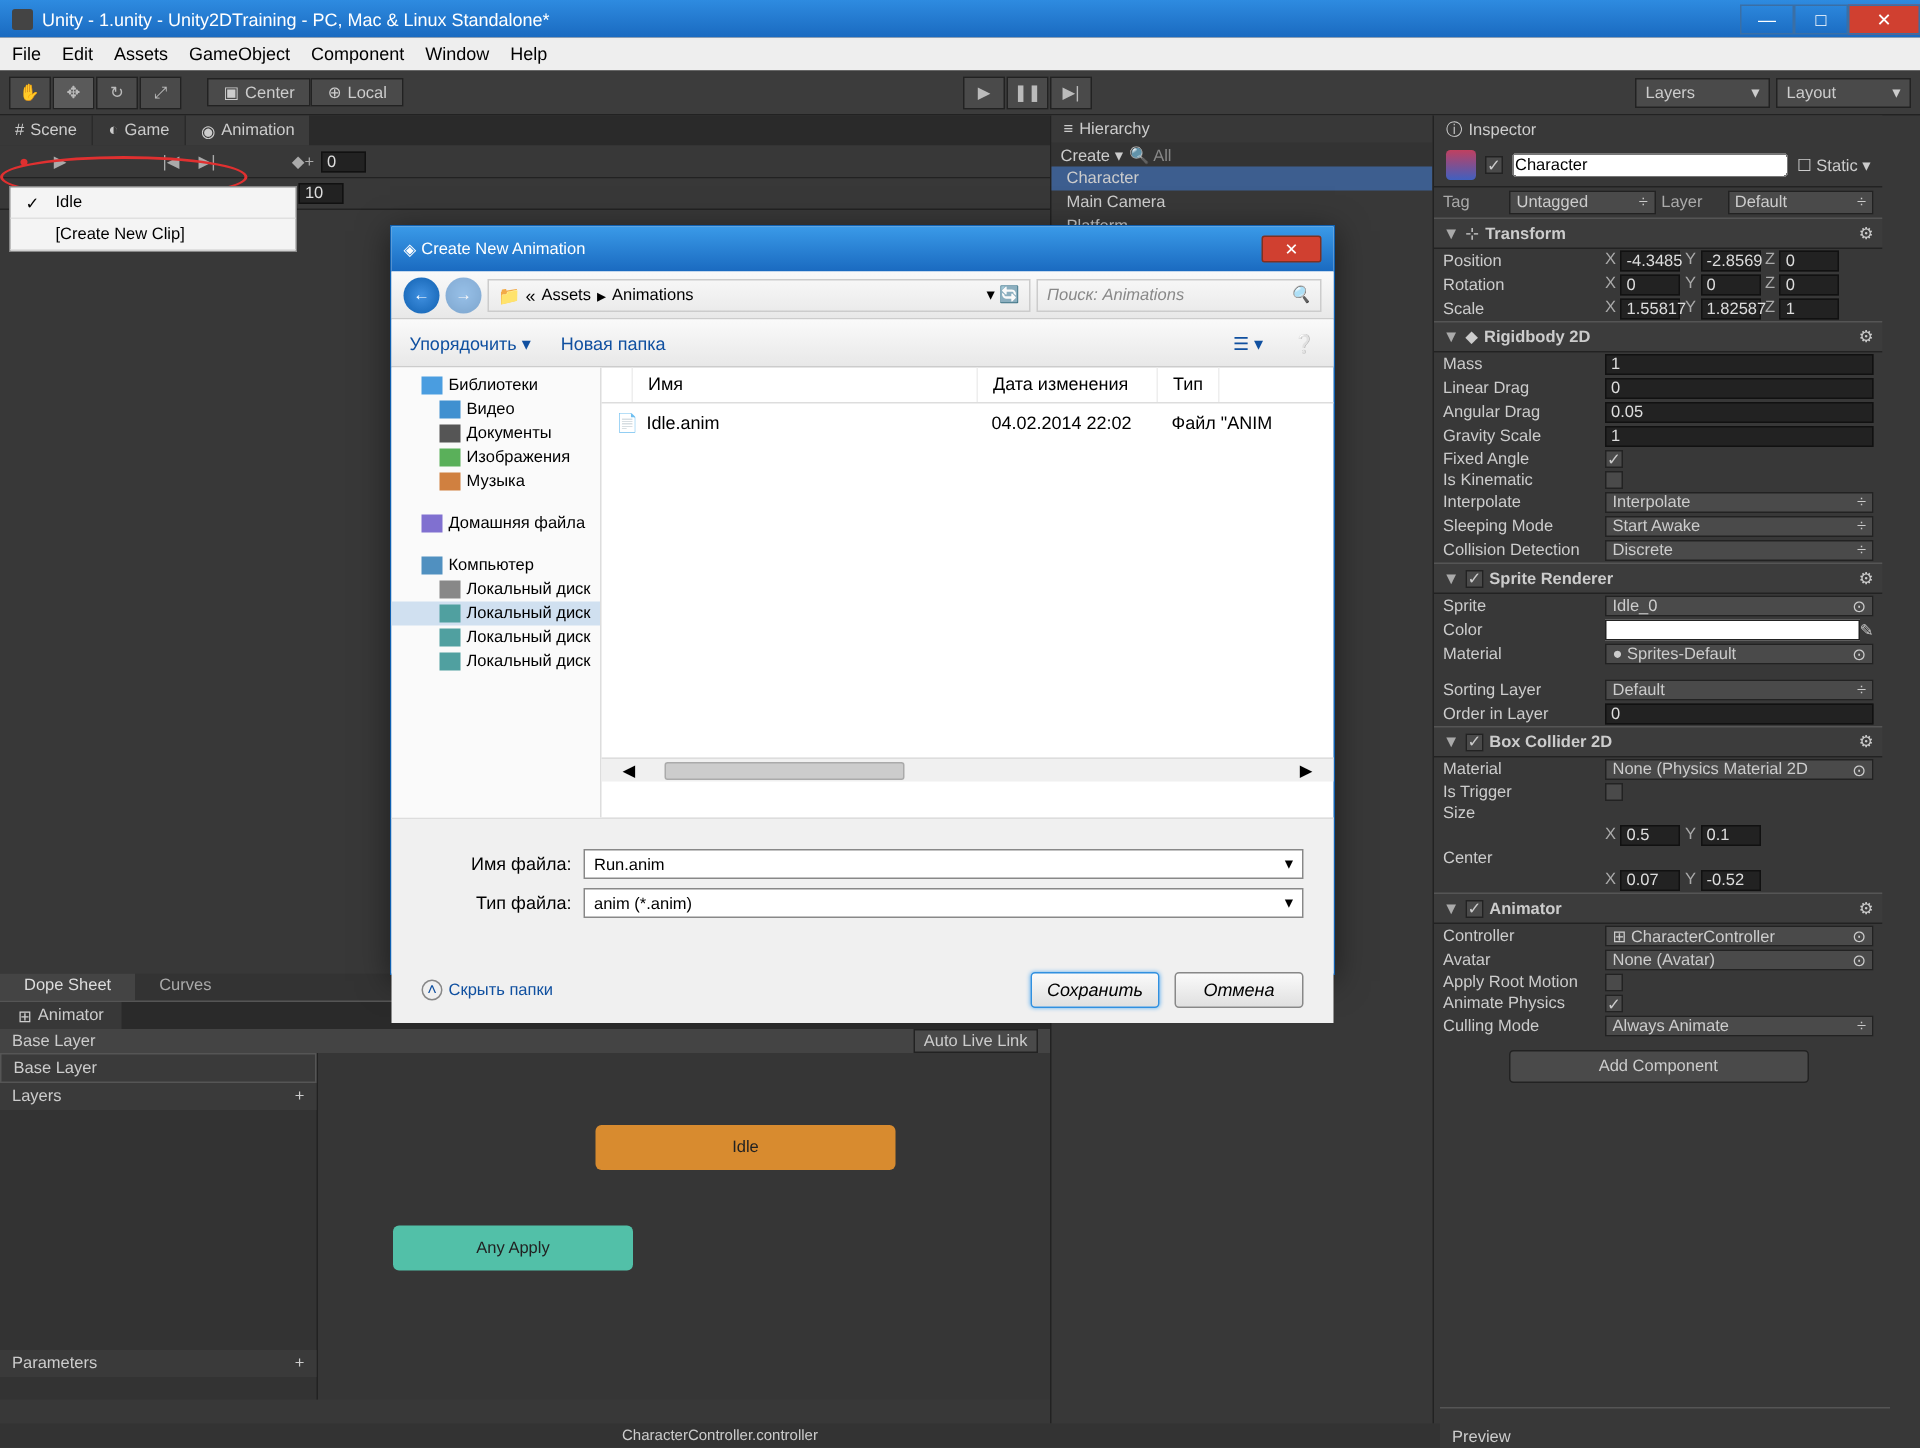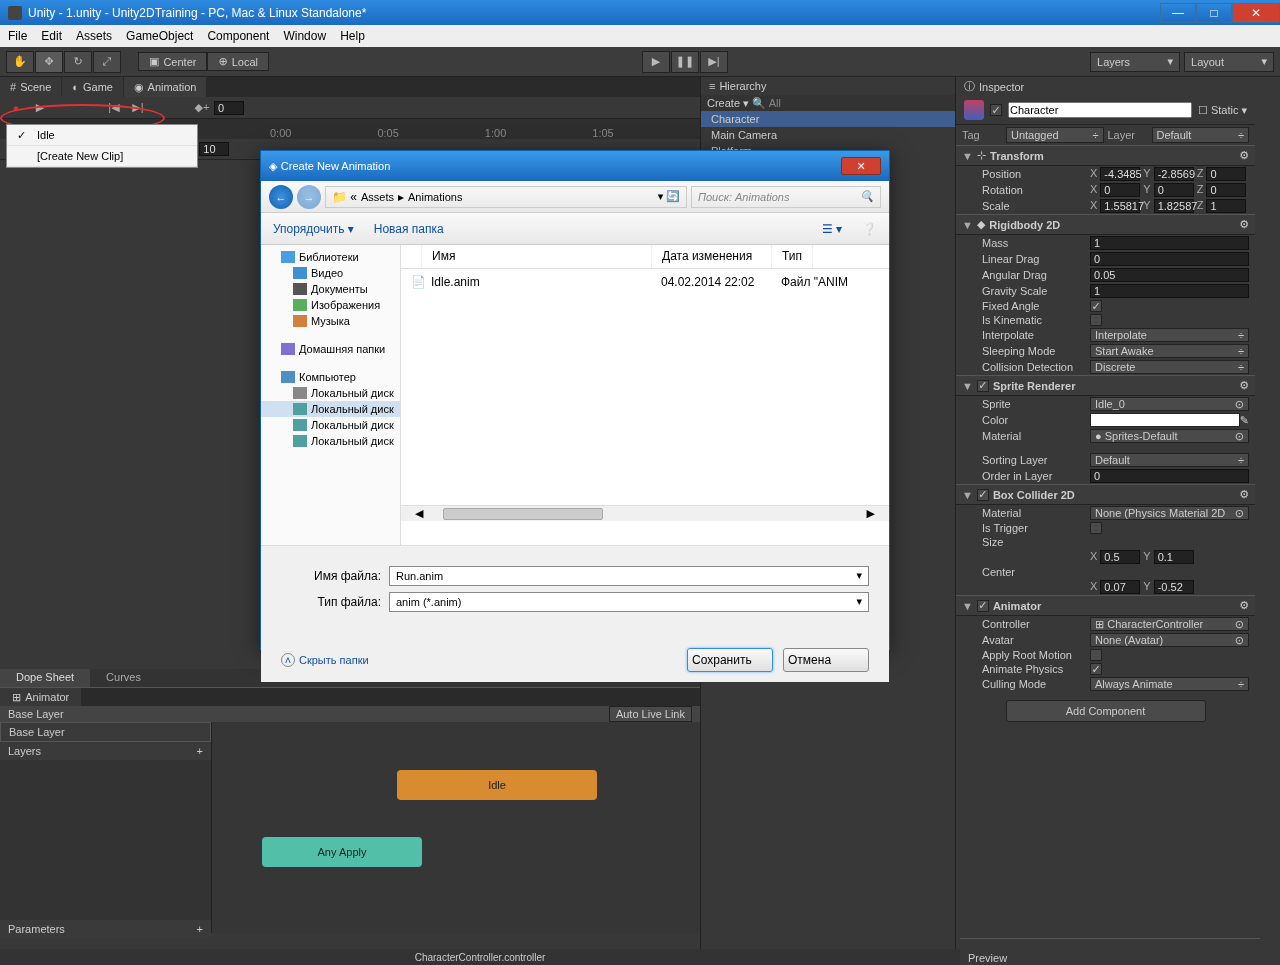--- a/index.html
+++ b/index.html
@@ -88,21 +88,21 @@
 .insp-hdr { padding: 2px 8px; background: #383838; display: flex; align-items: center; gap: 4px; }
 .insp-obj { padding: 4px 8px; display: flex; align-items: center; gap: 6px; border-bottom: 1px solid #222; }
 .insp-obj .cube { width: 20px; height: 20px; background: linear-gradient(#c04060, #4060c0); border-radius: 3px; }
 .insp-row { display: flex; padding: 2px 6px; align-items: center; gap: 4px; }
 .insp-label { color: #aaa; width: 40px; }
 .insp-dd { flex: 1; background: #4a4a4a; border: 1px solid #222; padding: 1px 4px; color: #ccc; font-size: 10px; display: flex; justify-content: space-between; }
 .comp-hdr { background: #3c3c3c; padding: 3px 6px; border-top: 1px solid #555; border-bottom: 1px solid #222; display: flex; align-items: center; gap: 4px; }
 .comp-hdr .tri { color: #aaa; }
 .comp-hdr .name { font-weight: bold; }
 .comp-hdr .gear { margin-left: auto; }
-.field-row { display: flex; padding: 1px 6px; align-items: center; margin-left: 20px; }
+.field-row { display: flex; padding: 1px 6px; align-items: center; }
 .field-row .flabel { width: 108px; color: #ccc; font-size: 11px; }
 .field-row .fval { flex: 1; display: flex; gap: 4px; }
 .field-row input[type="text"], .tinyval { background: #222; border: 1px solid #111; color: #ddd; padding: 0 3px; font-size: 11px; height: 14px; }
 .xyz { display: flex; gap: 3px; flex: 1; }
 .xyz .lbl { color: #aaa; }
 .xyz .tinyval { width: 40px; }
 .fval-dd { flex: 1; background: #4a4a4a; border: 1px solid #222; padding: 0 4px; color: #ccc; font-size: 10px; height: 14px; display: flex; align-items: center; justify-content: space-between; }
 .fval input[type="text"] { width: 100%; }
 .checkbox-v { width: 12px; height: 12px; border: 1px solid #222; background: #4a4a4a; display: flex; align-items: center; justify-content: center; }
 .color-swatch { flex: 1; height: 14px; background: #fff; border: 1px solid #222; }
@@ -134,21 +134,21 @@
 .dlg-list-row div { padding: 2px 10px; font-size: 12px; }
 .dlg-scrollh { height: 16px; background: #f0f0f0; border-top: 1px solid #ddd; display: flex; align-items: center; padding: 0 14px; }
 .dlg-scrollh .thumb { width: 160px; height: 12px; background: #ccc; border: 1px solid #aaa; border-radius: 2px; margin-left: 20px; }
 .dlg-fields { padding: 20px 20px; background: #f0f0f0; border-top: 1px solid #ddd; }
 .dlg-fields .fr { display: flex; align-items: center; margin-bottom: 6px; }
 .dlg-fields .fr label { width: 100px; text-align: right; margin-right: 8px; font-size: 12px; }
 .dlg-fields .fr .inp { flex: 1; border: 1px solid #888; padding: 2px 6px; background: #fff; font-size: 12px; }
 .dlg-footer { padding: 10px 20px; background: #f0f0f0; display: flex; align-items: center; }
 .dlg-footer .hide { color: #1050a0; font-size: 12px; display: flex; align-items: center; gap: 4px; }
 .dlg-footer .btns { margin-left: auto; display: flex; gap: 10px; }
-.dlg-footer .btn { width: 86px; padding: 4px; border: 1px solid #888; background: linear-gradient(#fafafa, #e0e0e0); text-align: left; font-size: 12px; border-radius: 3px; }
+.dlg-footer .btn { width: 86px; padding: 4px; border: 1px solid #888; background: linear-gradient(#fafafa, #e0e0e0); text-align: center; font-size: 12px; border-radius: 3px; font-style: italic; }
 .dlg-footer .btn.primary { border: 1px solid #3090e0; box-shadow: 0 0 3px #60b0f0; }
 
 </style>
 </head>
 <body>
 
 <div class="titlebar">
   <div class="unity-icon"></div>
   <div class="title">Unity - 1.unity - Unity2DTraining - PC, Mac &amp; Linux Standalone*</div>
   <div class="winbtns">
@@ -206,27 +206,20 @@
     </div>
     <div class="anim-ctrl">
       <div class="ctl" style="color:#e03030">●</div>
       <div class="ctl">▶</div>
       <div style="width:50px"></div>
       <div class="ctl">|◀</div>
       <div class="ctl">▶|</div>
       <div style="width:40px"></div>
       <div class="ctl">◆+</div>
       <input type="text" class="tinyval" value="0" style="width: 30px;">
-    </div>
-    <div class="timeline-ruler">
-      <span>0:00</span>
-      <span>0:05</span>
-      <span>1:00</span>
-      <span>1:05</span>
-      <span>2:00</span>
     </div>
     <div class="clip-row">
       <div class="clipname"><span>Idle</span> <span style="float:right">÷</span></div>
       <div class="sample-label"><span>Sample</span></div>
       <input type="text" class="tinyval" style="width: 30px; margin-left: 6px;" value="10">
     </div>
     <div class="anim-track" style="height:510px"></div>
     <div class="dope-curves">
       <div class="active">Dope Sheet</div>
       <div>Curves</div>
@@ -578,21 +571,21 @@
           <span class="ico" style="background:#5ab05a"></span>
           <span>Изображения</span>
         </div>
       <div class="node" style="padding-left:32px">
           <span class="ico" style="background:#d08040"></span>
           <span>Музыка</span>
         </div>
       <div style="height:12px"></div>
       <div class="node">
           <span class="ico" style="background:#8070d0"></span>
-          <span>Домашняя папки</span>
+          <span>Домашняя файла</span>
         </div>
       <div style="height:12px"></div>
       <div class="node">
           <span class="ico" style="background:#5090c0"></span>
           <span>Компьютер</span>
         </div>
       <div class="node" style="padding-left:32px">
           <span class="ico" style="background:#888"></span>
           <span>Локальный диск</span>
         </div>

